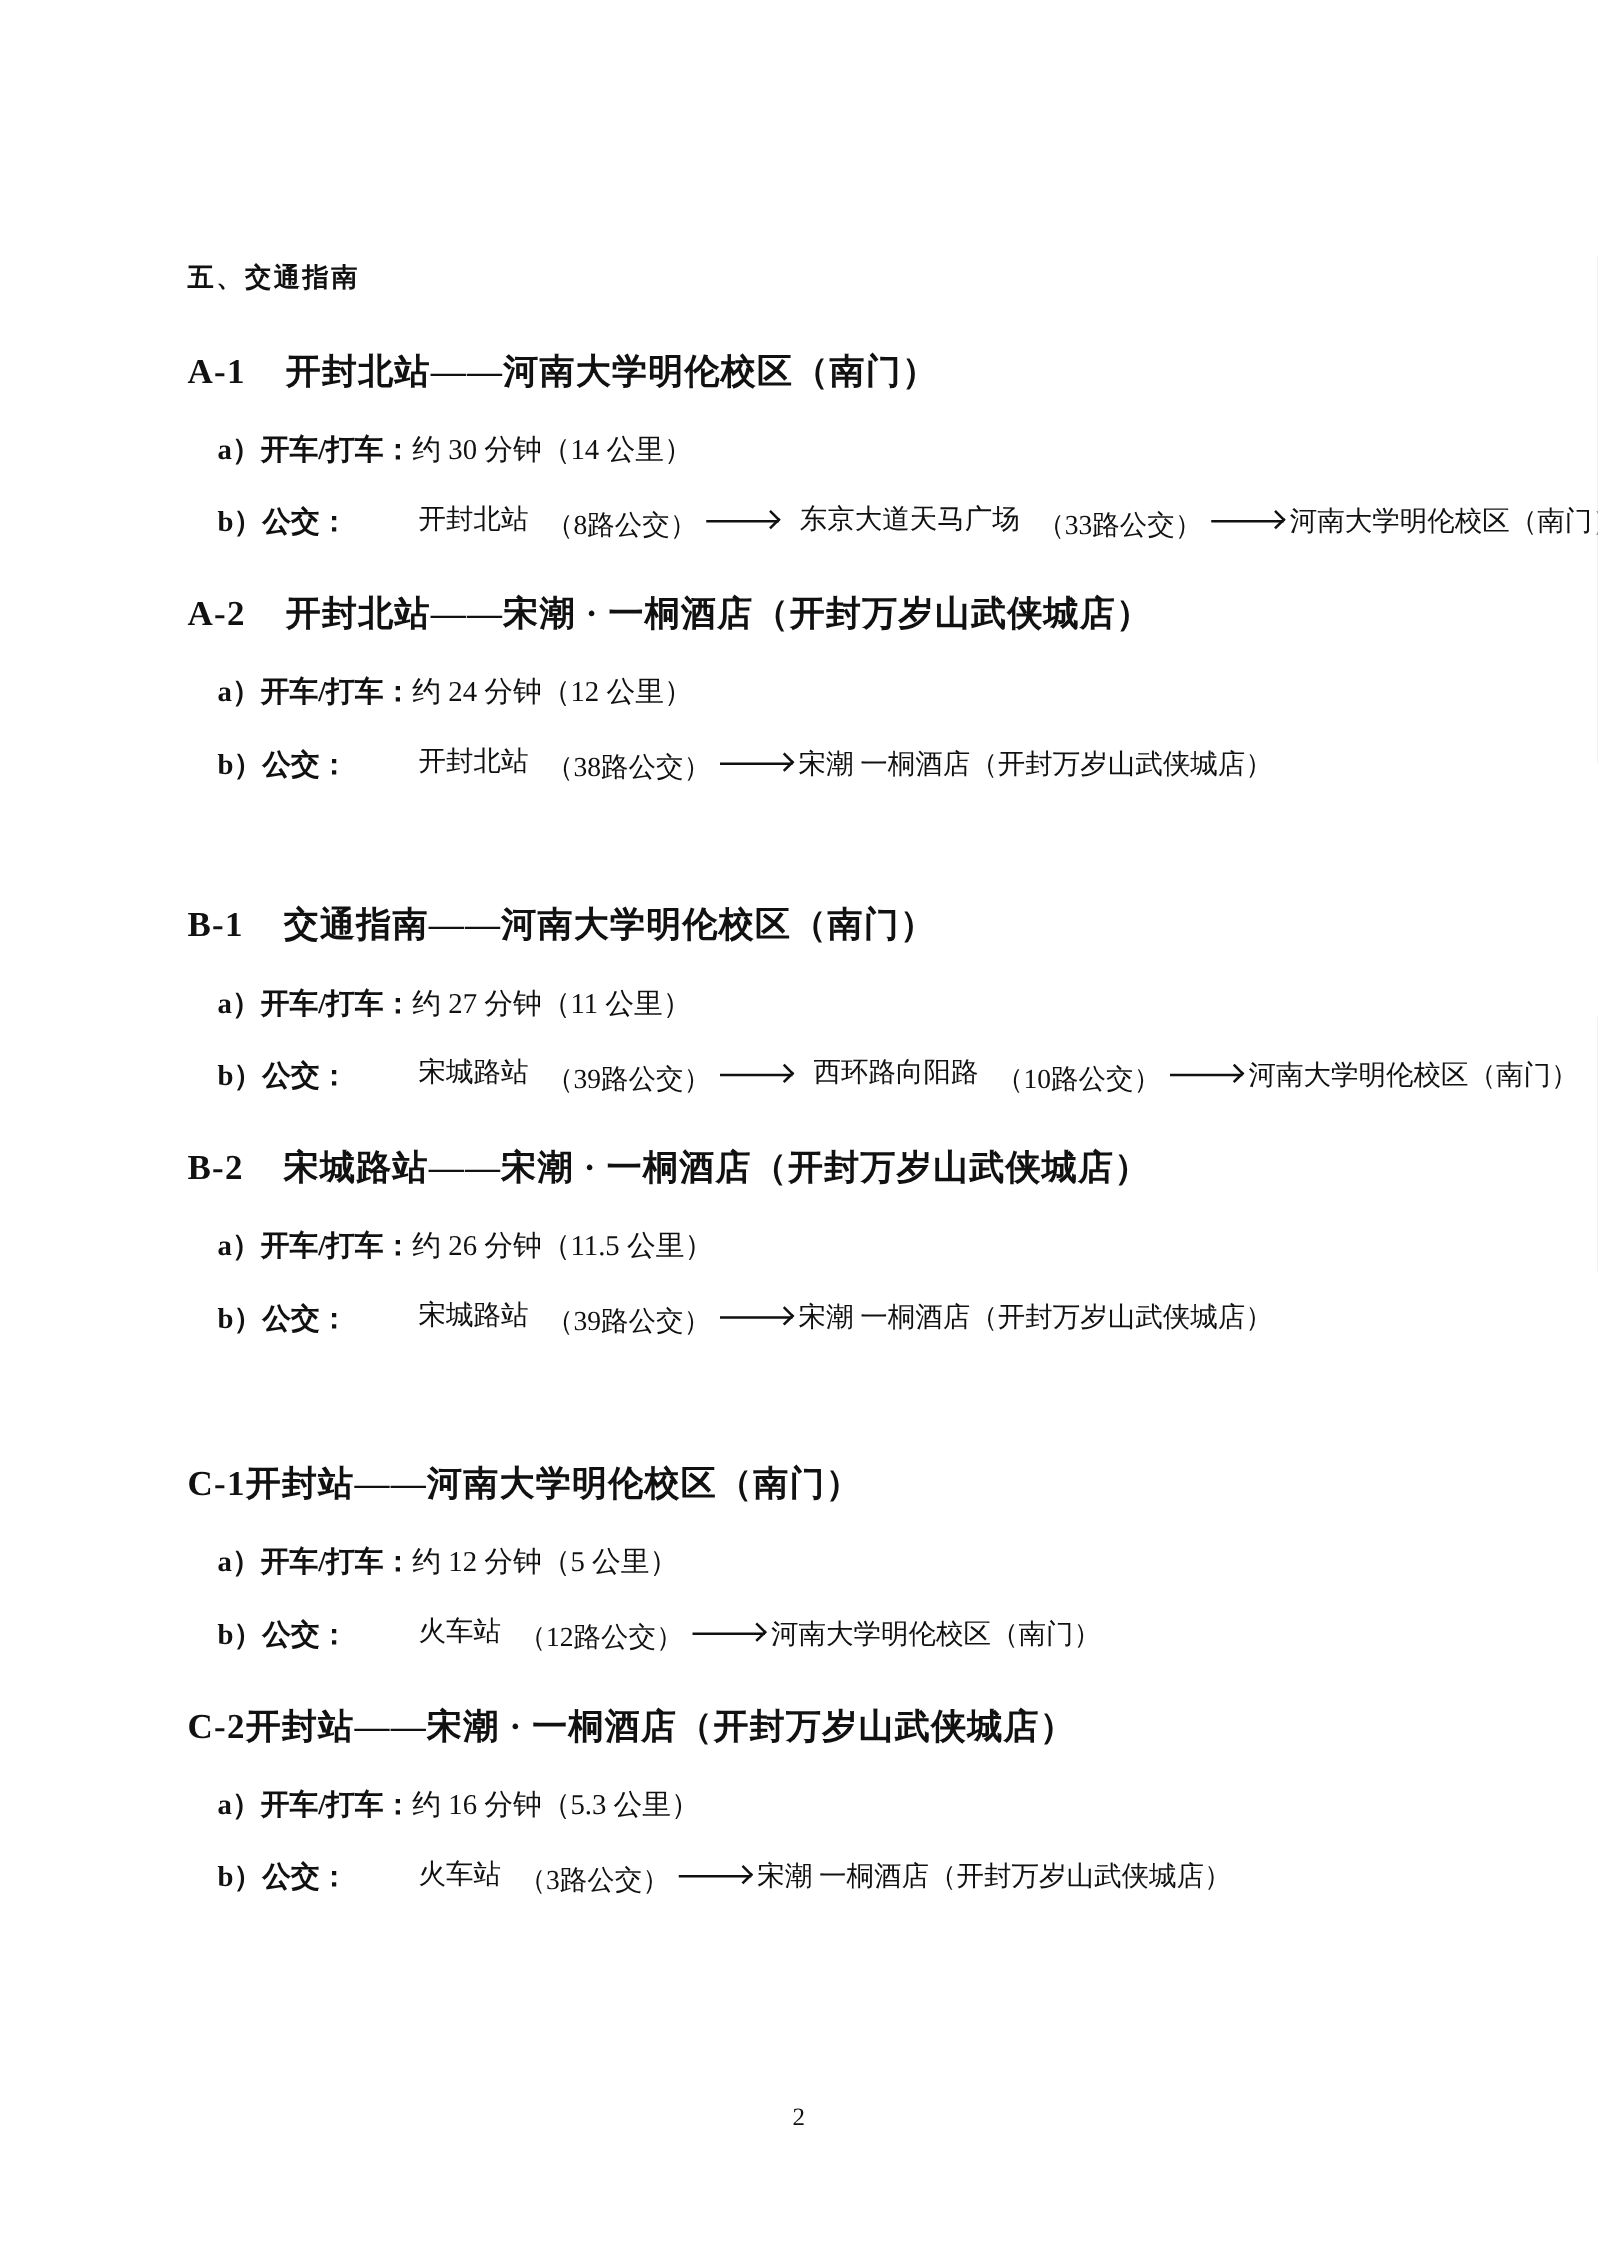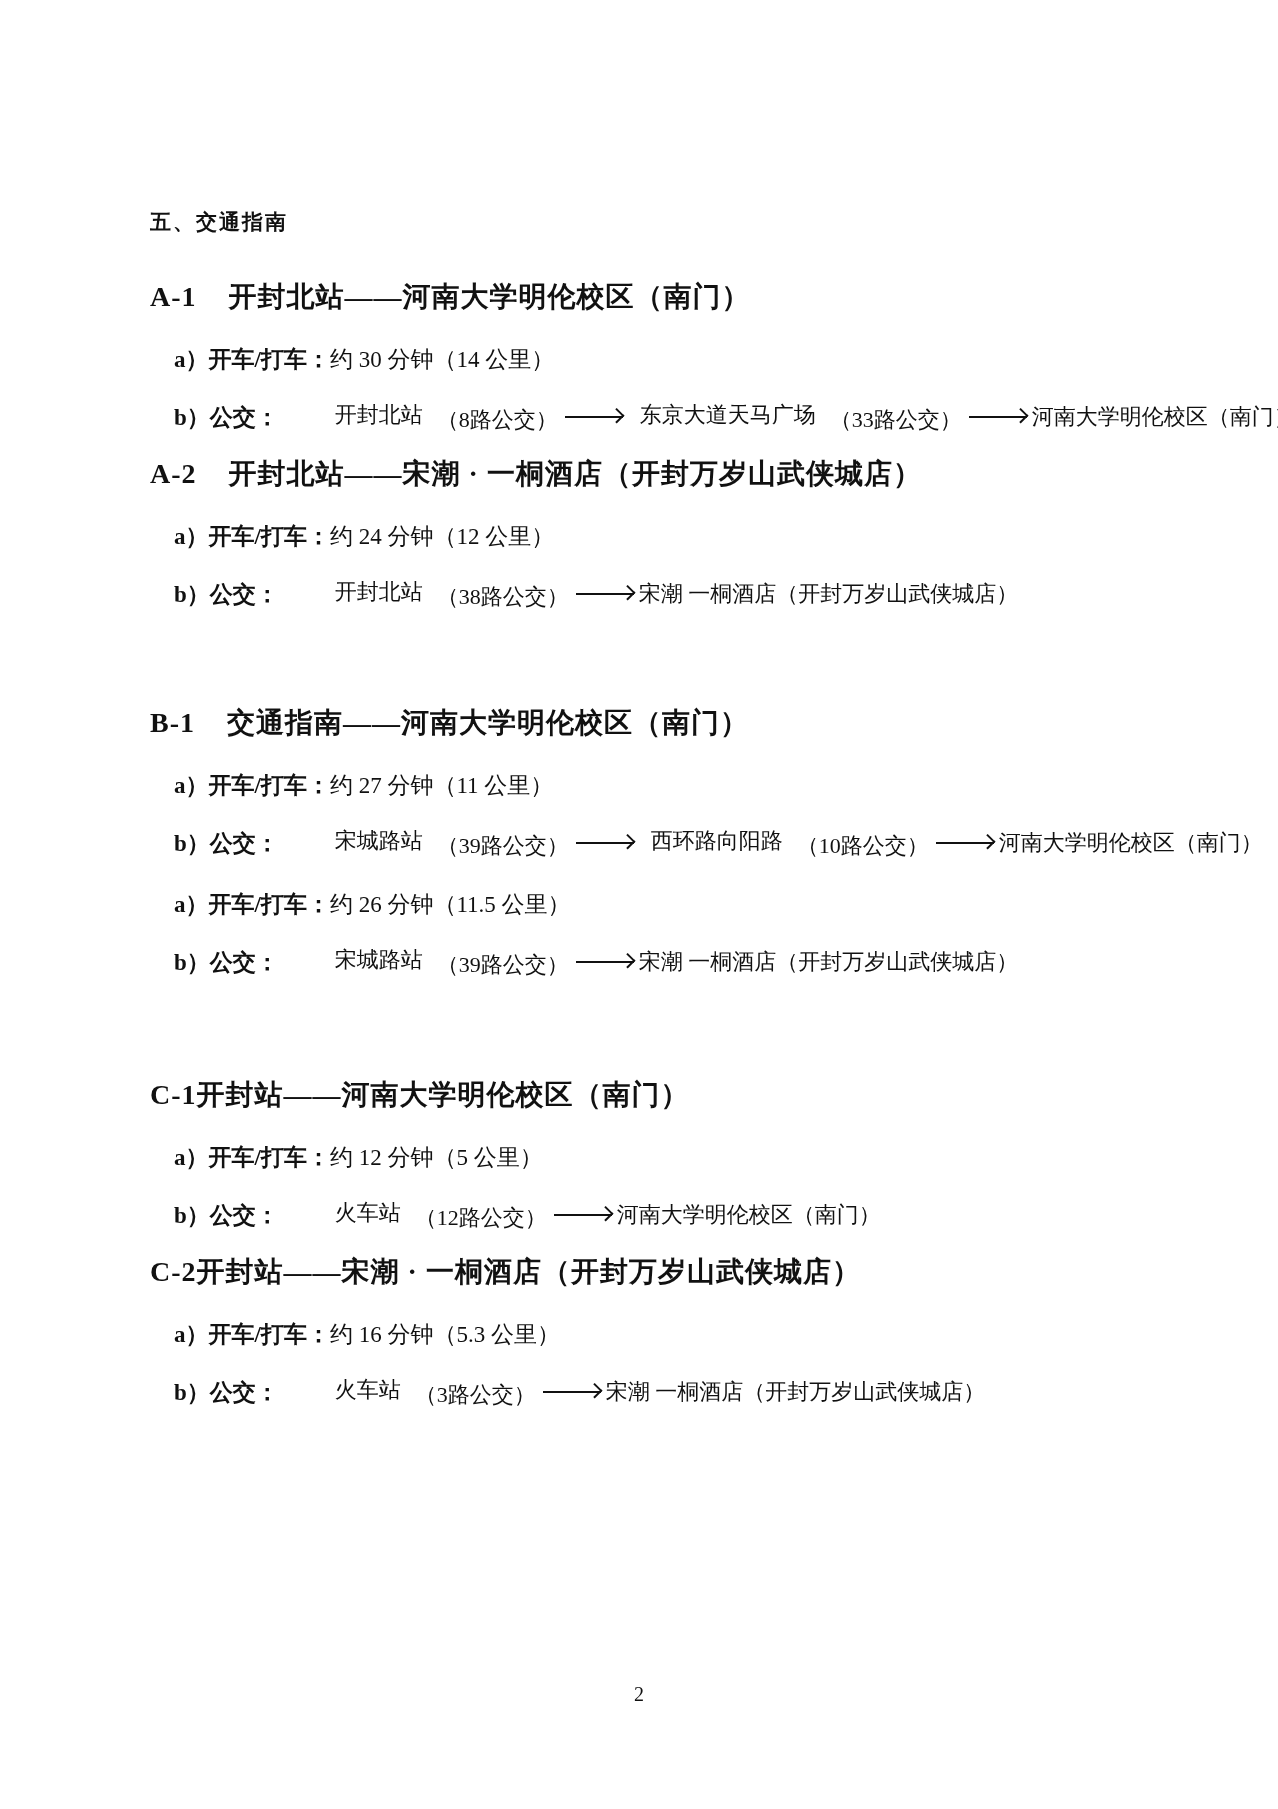--- a/index.html
+++ b/index.html
@@ -12,21 +12,21 @@
     background: #ffffff;
     color: #111111;
     font-family: "Liberation Serif", "DejaVu Serif", serif;
     padding: 208px 100px 0 150px;
   }
   .doc-title {
     font-size: 21px;
     font-weight: bold;
     letter-spacing: 2px;
   }
-  .section { margin-top: 20px; }
+  .section { margin-top: 37px; }
   #sections .section:first-child { margin-top: 42px; }
   
   #sections .section:nth-child(3) { margin-top: 92px; }
   #sections .section:nth-child(5) { margin-top: 96px; }
   .section-heading {
     font-size: 28px;
     font-weight: bold;
     letter-spacing: 1px;
     white-space: nowrap;
   }
@@ -162,20 +162,23 @@
               <span class="frac-line"></span>
               <span class="frac-bottom">（10路公交）</span>
             </span>
             <span class="arrow"></span>
             <span class="dest">河南大学明伦校区（南门）</span>
           </span>
     </div>
   </section>
 
   <section class="section">
+    <h2 class="section-heading">
+      <span class="sec-id">B-2</span><span class="sec-title spaced">宋城路站——宋潮 · 一桐酒店（开封万岁山武侠城店）</span>
+    </h2>
     <div class="drive-line">
       <span class="drive-label">a）开车/打车：</span><span class="drive-text">约 26 分钟（11.5 公里）</span>
     </div>
     <div class="bus-line">
       <span class="bus-label">b）公交：</span>
       <span class="route">
             <span class="frac">
               <span class="frac-top">宋城路站</span>
               <span class="frac-line"></span>
               <span class="frac-bottom">（39路公交）</span>

